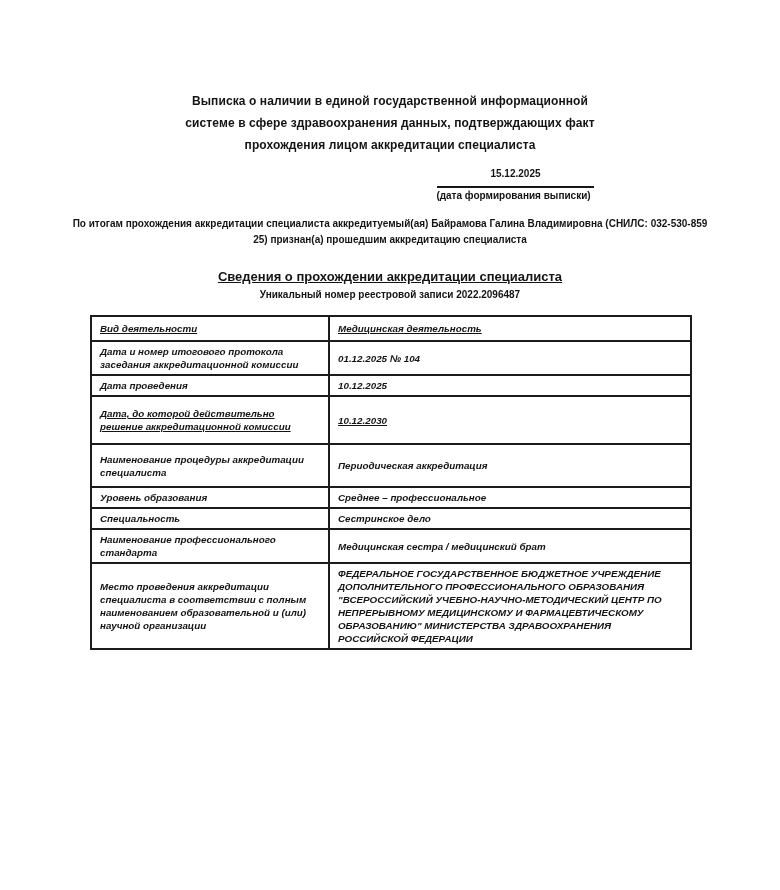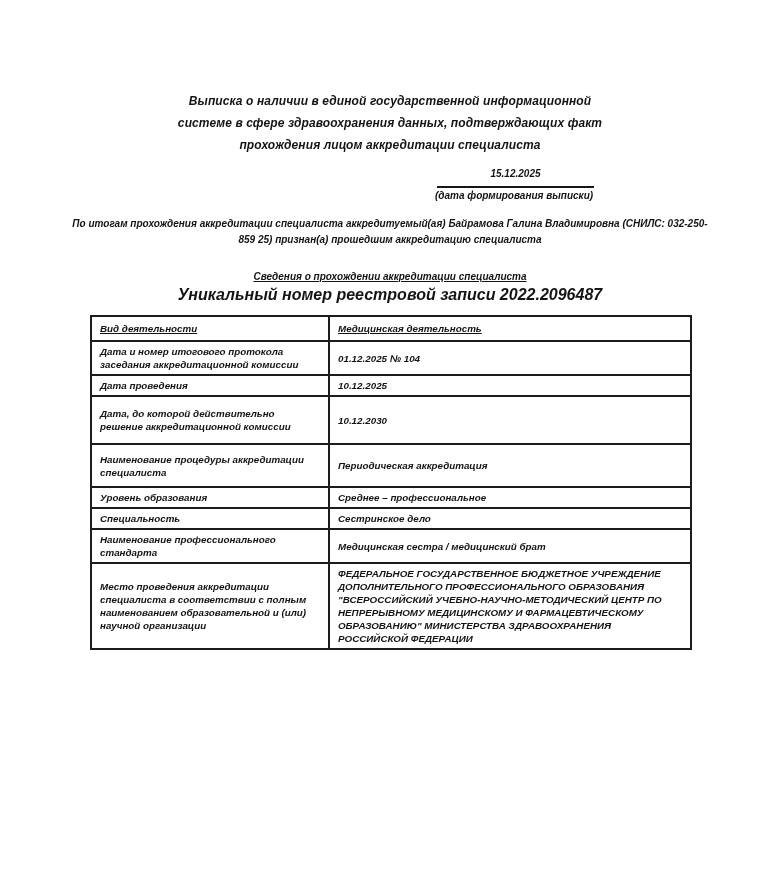--- a/index.html
+++ b/index.html
@@ -15,21 +15,21 @@
     color: #141414;
     -webkit-font-smoothing: antialiased;
   }
   .page {
     position: absolute;
     inset: 0;
     background: #ffffff;
     overflow: hidden;
   }
   
-  .bi { font-weight: bold; font-style: italic; }
+  .bi { font-weight: bold; }
 
   .doc-title {
     position: absolute;
     top: 90px;
     left: 0;
     width: 780px;
     text-align: center;
     font-size: 12px;
     line-height: 22px;
     letter-spacing: 0.1px;
@@ -64,32 +64,32 @@
     font-size: 10px;
     line-height: 16px;
   }
 
   .section-heading {
     position: absolute;
     top: 270px;
     left: 0;
     width: 780px;
     text-align: center;
-    font-size: 10px;
+    font-size: 13px;
     text-decoration: underline;
     line-height: 13px;
   }
 
   .registry-heading {
     position: absolute;
     top: 287px;
     left: 0;
     width: 780px;
     text-align: center;
-    font-size: 16px;
+    font-size: 10px;
     line-height: 16px;
   }
 
   table.acc-table {
     position: absolute;
     top: 315px;
     left: 90px;
     width: 600px;
     border-collapse: collapse;
     table-layout: fixed;
@@ -116,21 +116,21 @@
     <div>Выписка о наличии в единой государственной информационной</div>
     <div>системе в сфере здравоохранения данных, подтверждающих факт</div>
     <div>прохождения лицом аккредитации специалиста</div>
   </div>
 
   <div class="date-block bi">
     <div class="date-value">15.12.2025</div>
     <div class="date-caption">(дата формирования выписки)</div>
   </div>
 
-  <div class="intro-paragraph bi">По итогам прохождения аккредитации специалиста аккредитуемый(ая) Байрамова Галина Владимировна (СНИЛС: 032-250-859 25) признан(а) прошедшим аккредитацию специалиста</div>
+  <div class="intro-paragraph bi">По итогам прохождения аккредитации специалиста аккредитуемый(ая) Байрамова Галина Владимировна (СНИЛС: 032-530-859 25) признан(а) прошедшим аккредитацию специалиста</div>
 
   <div class="section-heading bi">Сведения о прохождении аккредитации специалиста</div>
 
   <div class="registry-heading bi">Уникальный номер реестровой записи 2022.2096487</div>
 
   <table class="acc-table">
     <colgroup>
         <col class="c-label">
         <col class="c-value">
       </colgroup>
@@ -140,21 +140,21 @@
         <td>Медицинская деятельность</td>
       </tr>
       <tr style="height:29px;">
         <td>Дата и номер итогового протокола заседания аккредитационной комиссии</td>
         <td>01.12.2025 № 104</td>
       </tr>
       <tr style="height:20px;">
         <td>Дата проведения</td>
         <td>10.12.2025</td>
       </tr>
-      <tr style="height:48px;">
+      <tr style="height:48px;text-decoration:underline;">
         <td>Дата, до которой действительно решение аккредитационной комиссии</td>
         <td>10.12.2030</td>
       </tr>
       <tr style="height:43px;">
         <td>Наименование процедуры аккредитации специалиста</td>
         <td>Периодическая аккредитация</td>
       </tr>
       <tr style="height:20px;">
         <td>Уровень образования</td>
         <td>Среднее – профессиональное</td>

